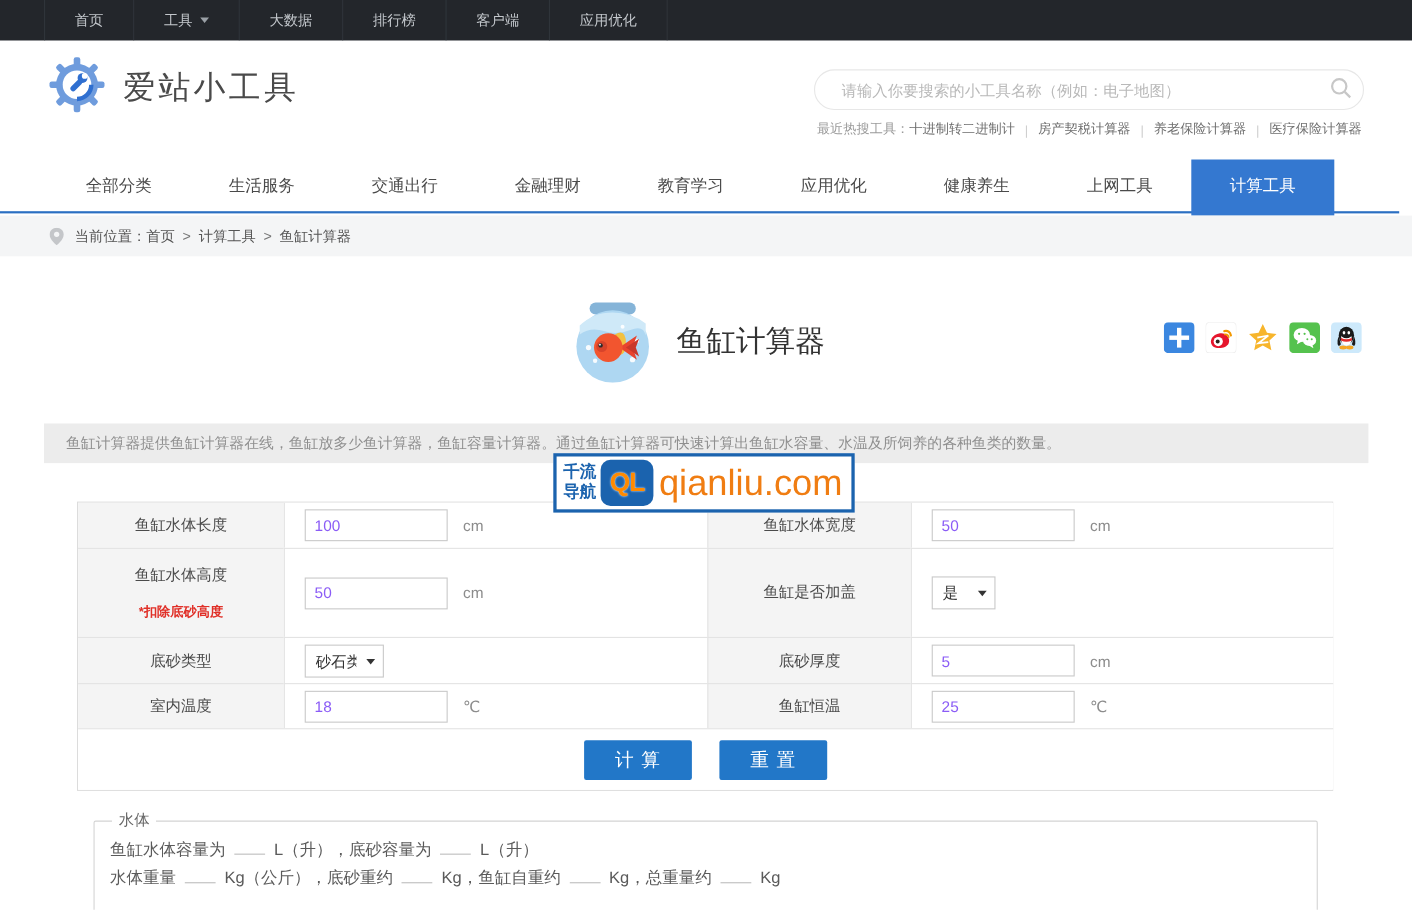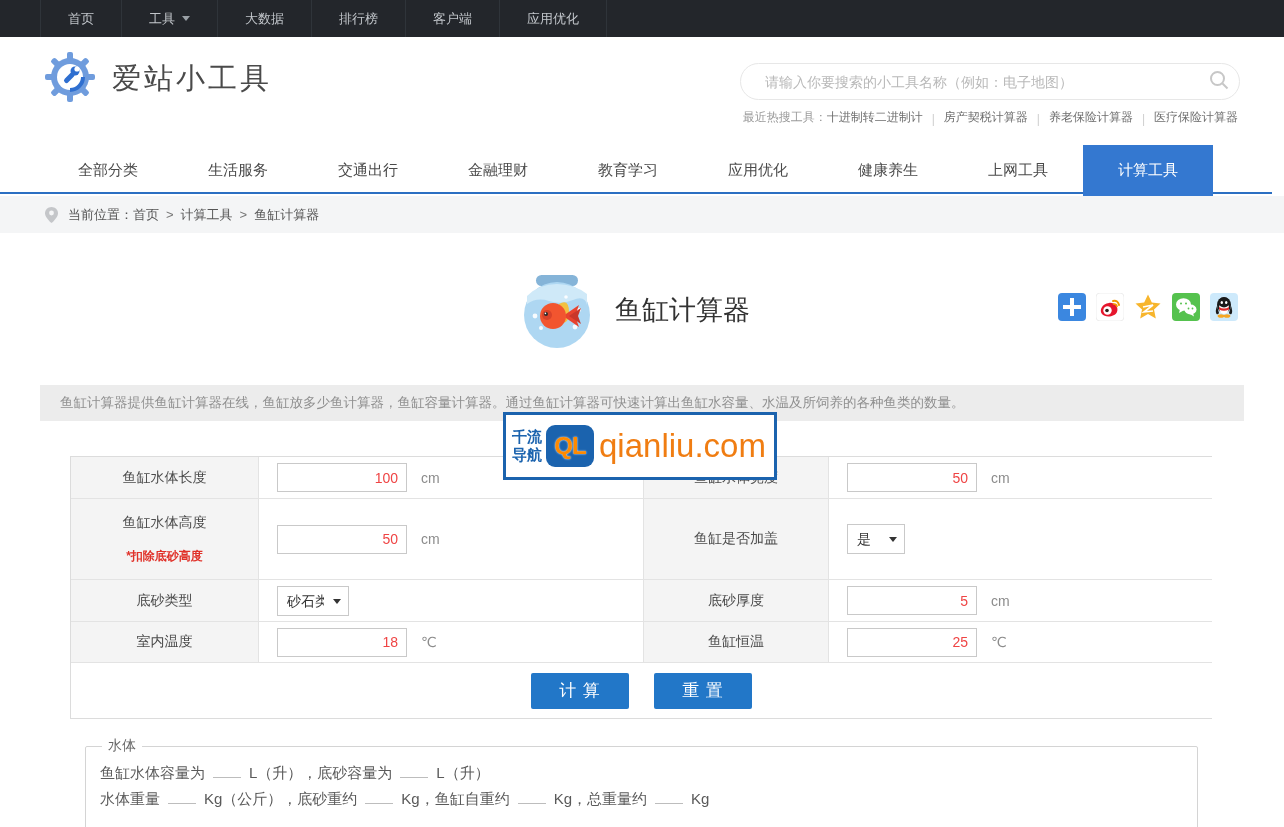--- a/index.html
+++ b/index.html
@@ -51,41 +51,41 @@
   .bowl-icon { position:absolute; left:519px; top:272px; width:76px; height:76px; }
   .tool-title { position:absolute; left:615px; top:292px; font-size:27px; font-weight:500; color:#333; }
   .share-bar { position:absolute; right:46px; top:293px; display:flex; gap:10px; }
   .share-bar a { display:block; width:28px; height:28px; cursor:pointer; }
 
   
   .desc-bar { position:absolute; left:40px; top:385px; width:1204px; height:36px; background:#ececec;
     line-height:36px; padding-left:20px; font-size:13.5px; color:#8f8f8f; white-space:nowrap; overflow:hidden; }
 
   
-  .watermark { position:absolute; left:503px; top:412px; height:68px; background:#fff;
+  .watermark { position:absolute; left:503px; top:412px; height:54px; background:#fff;
     border:3px solid #1b63ae; display:flex; align-items:center; padding:0 8px 0 6px; z-index:6; }
   .wm-cn { display:flex; flex-direction:column; color:#1b63ae; font-weight:bold; font-size:15px;
     line-height:1.2; margin-right:4px; }
   .wm-badge { width:48px; height:42px; background:#1b63ae; border-radius:9px; display:flex;
     align-items:center; justify-content:center; font-weight:bold; font-size:24px; color:#ff8a00;
     text-shadow:0 0 2px #fff; letter-spacing:-1px; }
   .wm-domain { font-size:33px; color:#f07d12; margin-left:5px; letter-spacing:0; }
 
   
   .form-table { position:absolute; left:70px; top:456px; width:1142px; border:1px solid #dcdcdc;
     display:grid; grid-template-columns:187px 385px 185px 384px; }
   .cell { border-top:1px solid #e3e3e3; border-left:1px solid #e3e3e3; display:flex; align-items:center; }
   .cell.r1 { border-top:none; }
   .cell.c1 { border-left:none; }
   .label-cell { background:#f4f4f4; justify-content:center; flex-direction:column; font-size:14px; color:#4a4a4a; }
   .value-cell { padding-left:18px; background:#fff; }
   .row1 { height:41px; } .row2 { height:81px; } .row3 { height:42px; } .row4 { height:41px; }
   .red-note { color:#e03028; font-size:12px; font-weight:bold; margin-top:16px; }
   .txt-input { width:130px; height:29px; border:1px solid #c9c9c9; padding:0 8px; font-size:14px;
-    color:#ef4444; font-family:inherit; outline:none; background:#fff;text-align:right; }
+    color:#8b5cf6; font-family:inherit; outline:none; background:#fff; }
   .unit { font-size:14px; color:#8c8c8c; margin-left:14px; }
   .select-wrap { position:relative; display:inline-block; }
   .select-wrap::after { content:""; position:absolute; right:8px; top:50%; margin-top:-2px;
     border:4px solid transparent; border-top:5px solid #333; pointer-events:none; }
   .sel { appearance:none; -webkit-appearance:none; height:30px; border:1px solid #c9c9c9;
     background:#fff; font-size:14px; color:#333; font-family:inherit; padding:0 24px 0 9px; outline:none; }
   .btn-row { grid-column:1 / 5; height:56px; border-top:1px solid #e3e3e3; display:flex;
     align-items:center; justify-content:center; gap:25px; background:#fff; }
   .blue-btn { width:98px; height:36px; background:#2277c8; color:#fff; border:none; font-size:17px;
     cursor:pointer; font-family:inherit; border-radius:2px; letter-spacing:1px; }

